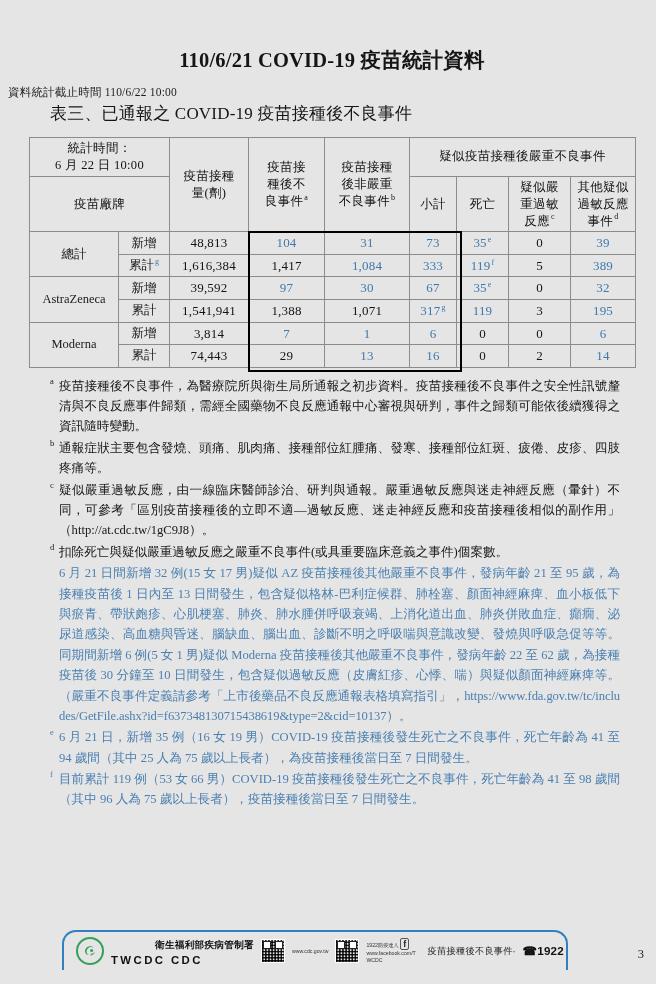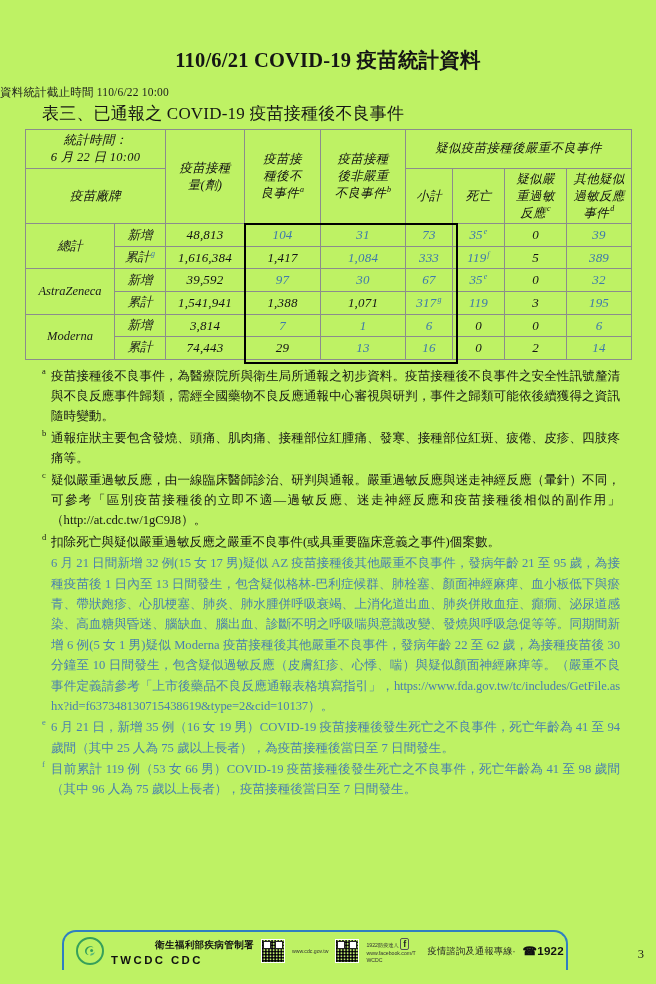--- a/index.html
+++ b/index.html
@@ -11,21 +11,22 @@
     width: 656px;
     height: 984px;
     position: relative;
     font-family: "Liberation Serif", "DejaVu Serif", serif;
     color: #1a1a1a;
     overflow: hidden;
   }
   .page {
     position: absolute;
     inset: 0;
-    background: #bef264;
+    background: #e5e5e5;
+    padding-left: 8px;
   }
 
   
   .doc-title {
     text-align: center;
     font-size: 20.5px;
     font-weight: 600;
     letter-spacing: .2px;
     margin: 0;
     padding: 46px 0 0 0;
@@ -40,24 +41,23 @@
   }
   .table-caption {
     font-size: 17px;
     padding: 2px 0 4px 42px;
     color: #151515;
     letter-spacing: .2px;
   }
 
   
   .tbl-wrap {
-    margin: 0 auto;
+    margin: 8px auto;
     width: 606px;
     position: relative;
-    font-style: italic;
   }
   table.main {
     border-collapse: collapse;
     width: 606px;
     table-layout: fixed;
     font-size: 12.5px;
   }
   table.main td, table.main th {
     border: 1px solid #8c8c8c;
     text-align: center;
@@ -408,19 +408,19 @@
         <span class="cdc-en">TWCDC CDC</span>
       </span>
       <span class="qr"></span>
       <span class="qr-caption">www.cdc.gov.tw</span>
       <span class="qr"></span>
       <span class="qr-caption">
         <span>1922防疫達人</span>
         <span class="fb-icon">f</span><br>
         <span>www.facebook.com/TWCDC</span>
       </span>
-      <span class="hotline-text">疫情諮詢及通報專線‧</span>
+      <span class="hotline-text">疫苗接種後不良事件‧</span>
       <span class="hotline-num">☎<span>1922</span></span>
     </div>
   </div>
 
   <div class="page-no">3</div>
 </div>
 
 </body></html>

